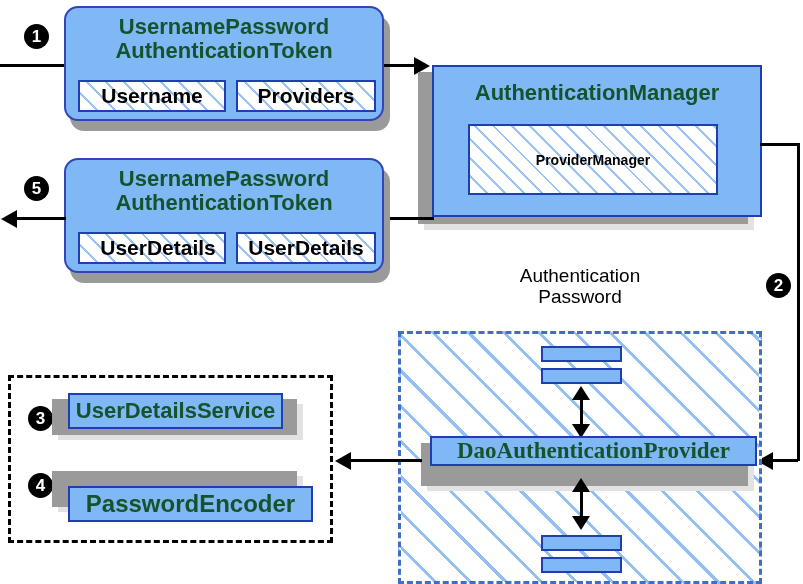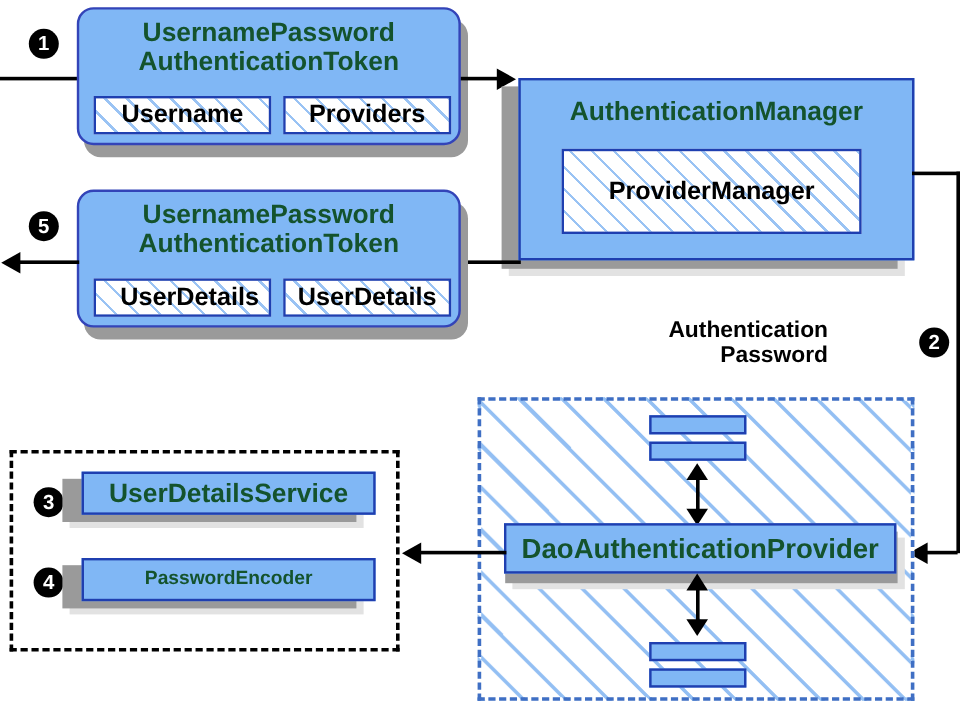--- a/index.html
+++ b/index.html
@@ -32,22 +32,22 @@
      border:3px dashed #000;background:#ffffff;}
 
   .title-2line{line-height:1.08;text-align:center;}
 
   
   .badge{position:absolute;width:25px;height:25px;border-radius:50%;
          background:#000;color:#fff;font-weight:bold;font-size:17px;
          display:flex;align-items:center;justify-content:center;
          line-height:1;}
 
-  .caption{position:absolute;text-align:right;color:#000;
-           font-weight:bold;font-size:19px;line-height:1.12;}
+  .caption{position:absolute;text-align:center;color:#000;
+           font-weight:normal;font-size:19px;line-height:1.12;}
 
   .hline{position:absolute;height:3px;background:#000;}
   .vline{position:absolute;width:3px;background:#000;}
 
   
   .arrow-r{position:absolute;width:0;height:0;
      border-top:9px solid transparent;border-bottom:9px solid transparent;
      border-left:16px solid #000;}
   .arrow-l{position:absolute;width:0;height:0;
      border-top:9px solid transparent;border-bottom:9px solid transparent;
@@ -82,21 +82,21 @@
   </div>
 
   <div class="hline" style="left:384px;top:64px;width:34px;"></div>
   <div class="arrow-r" style="left:414px;top:57px;"></div>
 
   <div class="shadow2" style="left:424px;top:78px;width:330px;height:152px;"></div>
   <div class="shadow" style="left:418px;top:72px;width:330px;height:152px;"></div>
   <div class="blue-box" style="left:432px;top:65px;width:330px;height:152px;display:block;">
     <div style="text-align:center;font-size:22px;padding-top:13px;">AuthenticationManager</div>
   </div>
-  <div class="hatch-white" style="left:468px;top:124px;width:250px;height:71px;font-size:21px;">
+  <div class="hatch-white" style="left:468px;top:124px;width:250px;height:71px;font-size:14px;">
     <span>ProviderManager</span>
   </div>
 
   <div class="hline" style="left:760px;top:143px;width:40px;"></div>
   <div class="vline" style="left:797px;top:143px;height:318px;"></div>
   <div class="hline" style="left:772px;top:459px;width:26px;"></div>
   <div class="arrow-l" style="left:757px;top:452px;"></div>
   <div class="badge" style="left:766px;top:273px;">2</div>
 
   <div class="hline" style="left:384px;top:217px;width:50px;"></div>
@@ -125,42 +125,42 @@
   <div class="hatch-region" style="left:398px;top:331px;width:364px;height:253px;"></div>
 
   <div class="blue-box" style="left:541px;top:346px;width:81px;height:16px;"></div>
   <div class="blue-box" style="left:541px;top:368px;width:81px;height:16px;"></div>
   <div class="vline" style="left:580px;top:392px;height:40px;"></div>
   <div class="arrow-u" style="left:572px;top:386px;"></div>
   <div class="arrow-d" style="left:572px;top:424px;"></div>
 
   <div class="shadow2" style="left:427px;top:448px;width:327px;height:43px;"></div>
   <div class="shadow" style="left:421px;top:443px;width:327px;height:43px;"></div>
-  <div class="blue-box" style="left:420px;top:436px;width:327px;height:42px;font-size:23px;">
+  <div class="blue-box" style="left:430px;top:436px;width:327px;height:30px;font-size:23px;font-family:Liberation Serif, serif;">
     <span>DaoAuthenticationProvider</span>
   </div>
 
   <div class="vline" style="left:580px;top:484px;height:40px;"></div>
   <div class="arrow-u" style="left:572px;top:478px;"></div>
   <div class="arrow-d" style="left:572px;top:516px;"></div>
   <div class="blue-box" style="left:541px;top:535px;width:81px;height:16px;"></div>
   <div class="blue-box" style="left:541px;top:557px;width:81px;height:16px;"></div>
 
   <div class="hline" style="left:350px;top:459px;width:72px;"></div>
   <div class="arrow-l" style="left:335px;top:452px;"></div>
 
   <div class="dotted-region" style="left:8px;top:375px;width:325px;height:168px;"></div>
 
   <div class="badge" style="left:28px;top:406px;">3</div>
   <div class="shadow2" style="left:58px;top:404px;width:245px;height:36px;"></div>
   <div class="shadow" style="left:52px;top:399px;width:245px;height:36px;"></div>
-  <div class="blue-box" style="left:68px;top:393px;width:245px;height:36px;font-size:22px;">
+  <div class="blue-box" style="left:68px;top:393px;width:215px;height:36px;font-size:22px;">
     <span>UserDetailsService</span>
   </div>
 
   <div class="badge" style="left:28px;top:473px;">4</div>
   <div class="shadow2" style="left:58px;top:476px;width:245px;height:36px;"></div>
   <div class="shadow" style="left:52px;top:471px;width:245px;height:36px;"></div>
-  <div class="blue-box" style="left:68px;top:465px;width:245px;height:36px;font-size:16px;">
+  <div class="blue-box" style="left:68px;top:486px;width:245px;height:36px;font-size:24px;">
     <span>PasswordEncoder</span>
   </div>
 
 </div>
 
 </body></html>

